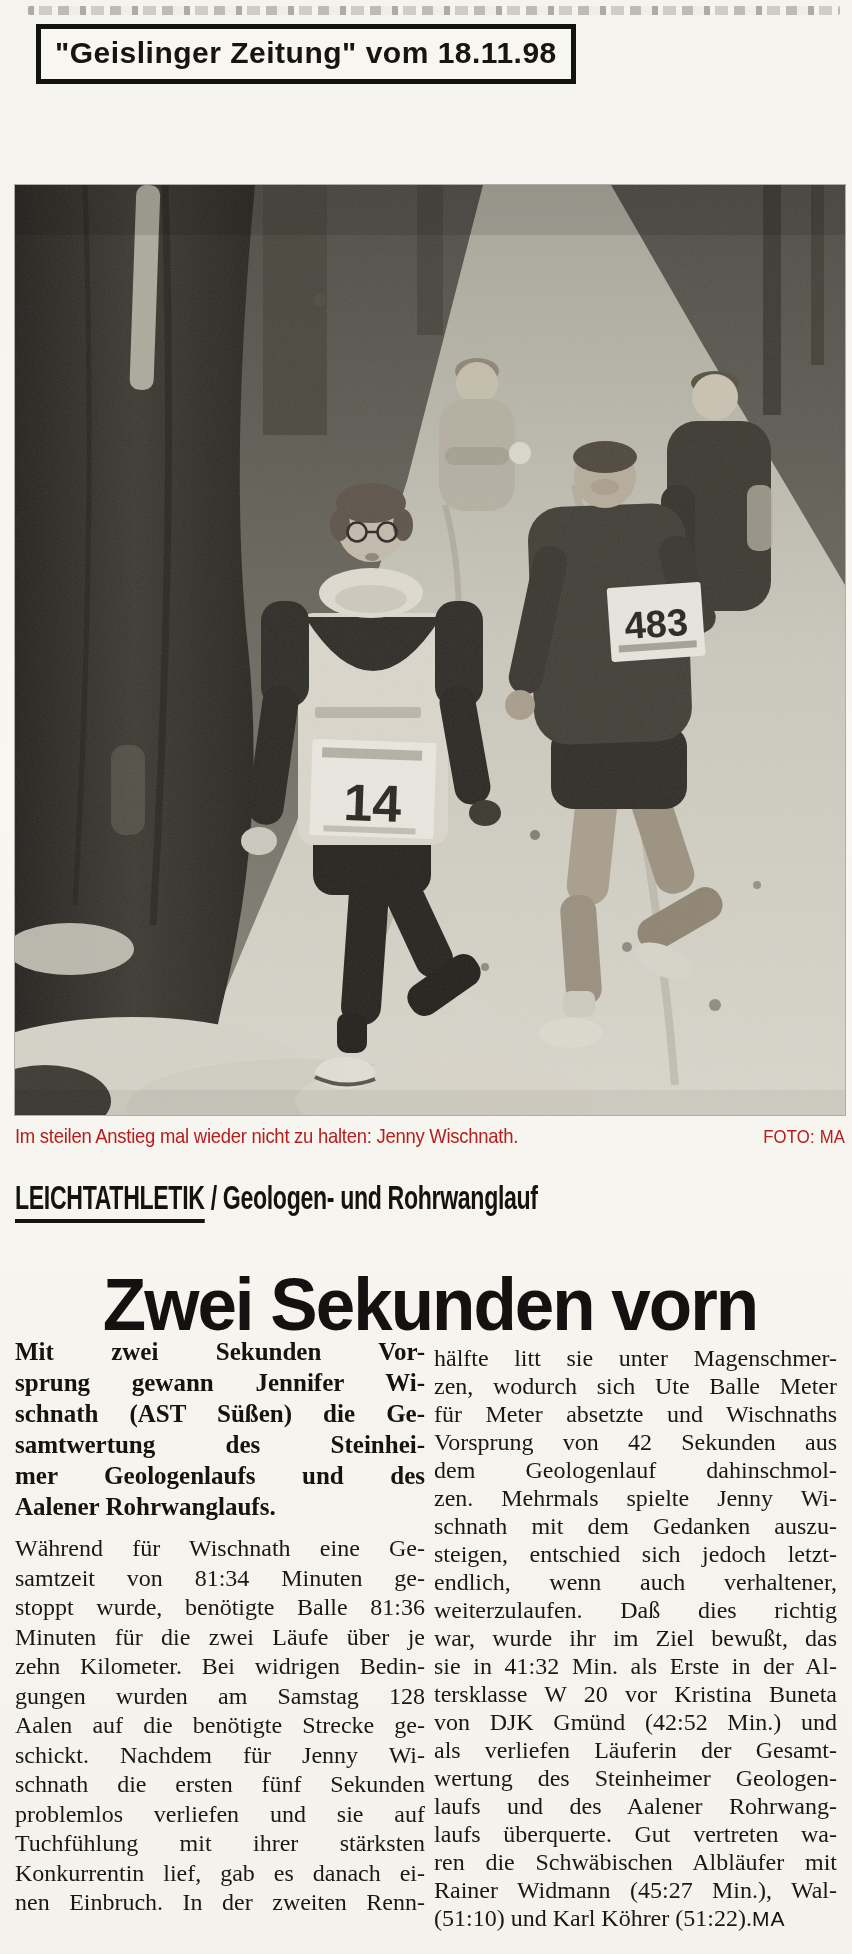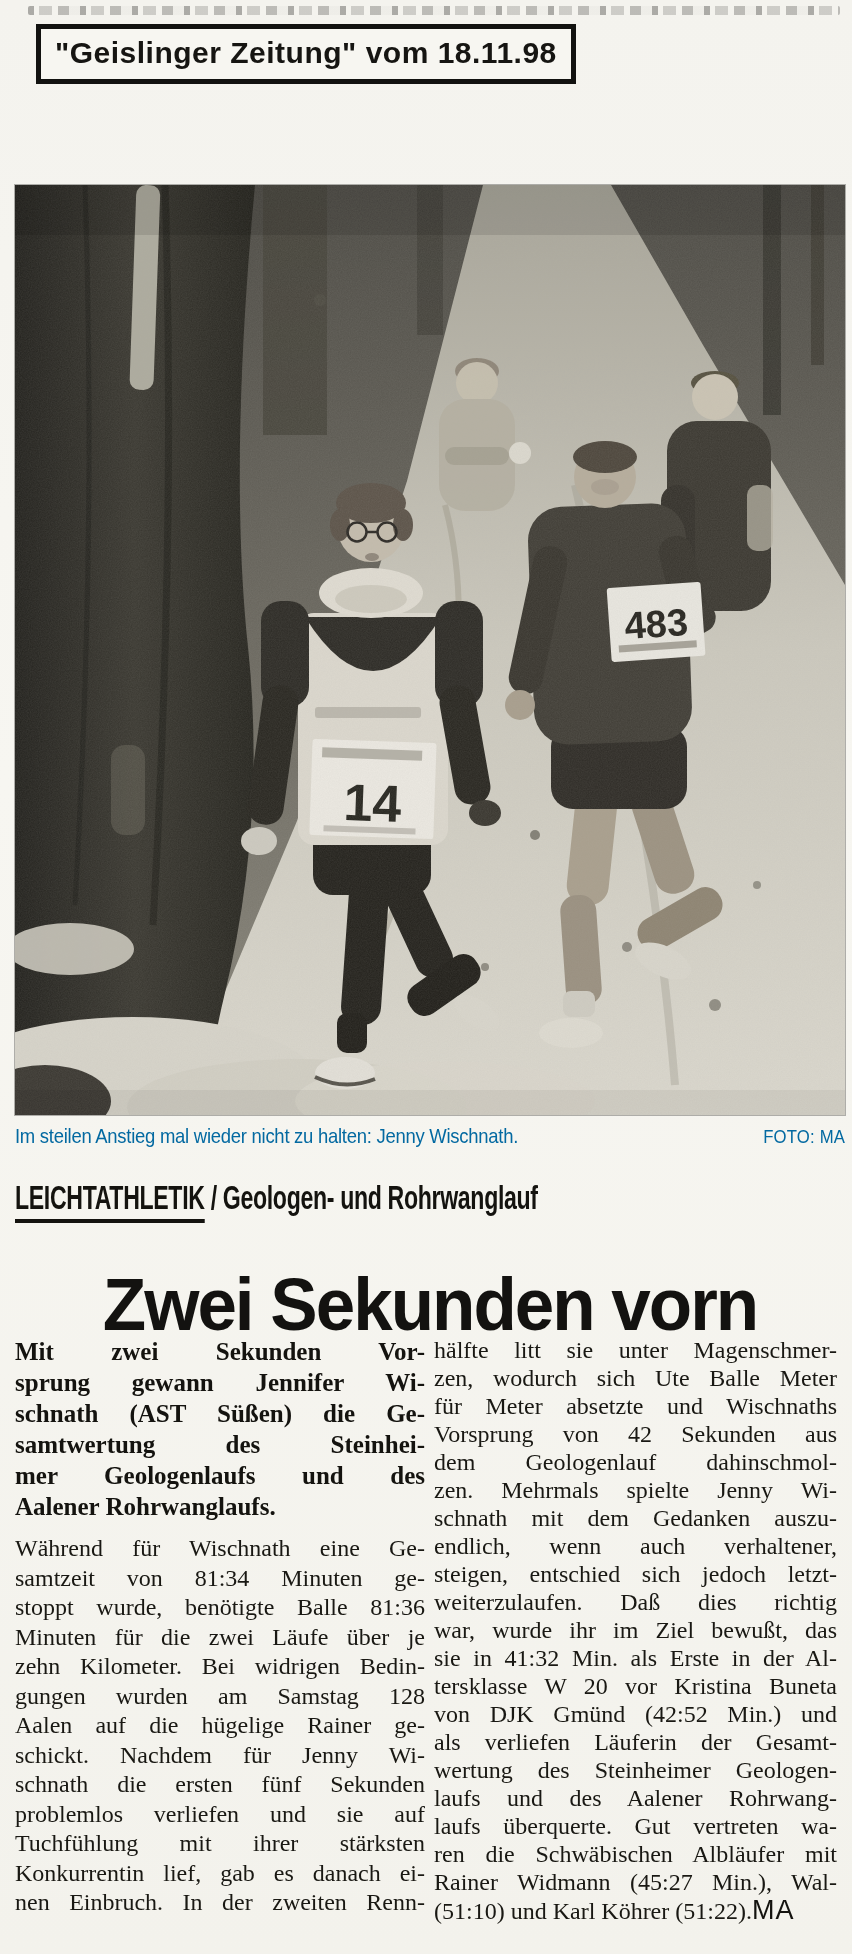--- a/index.html
+++ b/index.html
@@ -27,21 +27,21 @@
     font-size:30px;letter-spacing:.5px;white-space:nowrap;color:#161512;
   }
   .photo-wrap{
     position:absolute;left:15px;top:185px;width:830px;height:930px;
     background:#77756c;box-shadow:0 0 0 1px rgba(40,40,36,.35);
   }
   .photo-wrap svg{display:block;}
   .caption-row{
     position:absolute;left:15px;top:1124px;width:830px;
     display:flex;justify-content:space-between;align-items:baseline;
-    font-family:"Liberation Sans",sans-serif;color:#0369a1;
+    font-family:"Liberation Sans",sans-serif;color:#b91c1c;
   }
   .caption{font-size:21px;letter-spacing:-.3px;transform:scaleX(.88);transform-origin:left center;white-space:nowrap;}
   .credit{font-size:19px;letter-spacing:.2px;transform:scaleX(.88);transform-origin:right center;white-space:nowrap;}
   .kicker{
     position:absolute;left:15px;top:1178px;
     font-family:"Liberation Sans",sans-serif;font-weight:bold;font-size:34px;
     letter-spacing:-.5px;white-space:nowrap;color:#14130f;
     transform:scaleX(.68);transform-origin:left center;
   }
   .kicker-section{border-bottom:4px solid #14130f;padding-bottom:2px;display:inline-block;}
@@ -54,27 +54,27 @@
   .columns{
     position:absolute;left:15px;top:1336px;width:833px;
     display:flex;gap:9px;align-items:flex-start;
   }
   .col-left{width:410px;}
   .col-right{width:403px;}
   .lead{
     font-weight:bold;font-size:25px;line-height:31px;color:#14130f;
     margin:0 0 12px 0;
   }
-  .bodytxt{font-size:24px;color:#191813;}
+  .bodytxt{font-size:24px;color:#191813;margin-top:8px;}
   .col-left .bodytxt{line-height:29.5px;}
   .col-right .bodytxt{line-height:28px;}
   .jline{text-align:justify;text-align-last:justify;text-justify:inter-word;white-space:nowrap;}
   .plainline{text-align:left;}
   .final-row{display:flex;align-items:baseline;}
-  .signoff{font-family:"Liberation Sans",sans-serif;font-size:27px;letter-spacing:1px;color:#14130f;}
+  .signoff{font-family:"Liberation Sans",sans-serif;font-size:21px;letter-spacing:1px;color:#14130f;}
 </style>
 </head>
 <body>
 
 <div class="scan-noise"></div>
 
 <div class="masthead-box">
   <div class="masthead-text">"Geislinger Zeitung" vom 18.11.98</div>
 </div>
 
@@ -240,41 +240,41 @@
         </div>
       <div class="plainline">Aalener Rohrwanglaufs.</div>
     </div>
     <div class="bodytxt">
         <div class="jline">Während für Wischnath eine Ge-</div>
         <div class="jline">samtzeit von 81:34 Minuten ge-</div>
         <div class="jline">stoppt wurde, benötigte Balle 81:36</div>
         <div class="jline">Minuten für die zwei Läufe über je</div>
         <div class="jline">zehn Kilometer. Bei widrigen Bedin-</div>
         <div class="jline">gungen wurden am Samstag 128</div>
-        <div class="jline">Aalen auf die hügelige Rainer ge-</div>
+        <div class="jline">Aalen auf die benötigte Strecke ge-</div>
         <div class="jline">schickt. Nachdem für Jenny Wi-</div>
         <div class="jline">schnath die ersten fünf Sekunden</div>
         <div class="jline">problemlos verliefen und sie auf</div>
         <div class="jline">Tuchfühlung mit ihrer stärksten</div>
         <div class="jline">Konkurrentin lief, gab es danach ei-</div>
         <div class="jline">nen Einbruch. In der zweiten Renn-</div>
       </div>
   </div>
   <div class="col-right">
     <div class="bodytxt">
       <div>
           <div class="jline">hälfte litt sie unter Magenschmer-</div>
           <div class="jline">zen, wodurch sich Ute Balle Meter</div>
           <div class="jline">für Meter absetzte und Wischnaths</div>
           <div class="jline">Vorsprung von 42 Sekunden aus</div>
           <div class="jline">dem Geologenlauf dahinschmol-</div>
           <div class="jline">zen. Mehrmals spielte Jenny Wi-</div>
           <div class="jline">schnath mit dem Gedanken auszu-</div>
+          <div class="jline">steigen, entschied sich jedoch letzt-</div>
           <div class="jline">endlich, wenn auch verhaltener,</div>
-          <div class="jline">steigen, entschied sich jedoch letzt-</div>
           <div class="jline">weiterzulaufen. Daß dies richtig</div>
           <div class="jline">war, wurde ihr im Ziel bewußt, das</div>
           <div class="jline">sie in 41:32 Min. als Erste in der Al-</div>
           <div class="jline">tersklasse W 20 vor Kristina Buneta</div>
           <div class="jline">von DJK Gmünd (42:52 Min.) und</div>
           <div class="jline">als verliefen Läuferin der Gesamt-</div>
           <div class="jline">wertung des Steinheimer Geologen-</div>
           <div class="jline">laufs und des Aalener Rohrwang-</div>
           <div class="jline">laufs überquerte. Gut vertreten wa-</div>
           <div class="jline">ren die Schwäbischen Albläufer mit</div>

